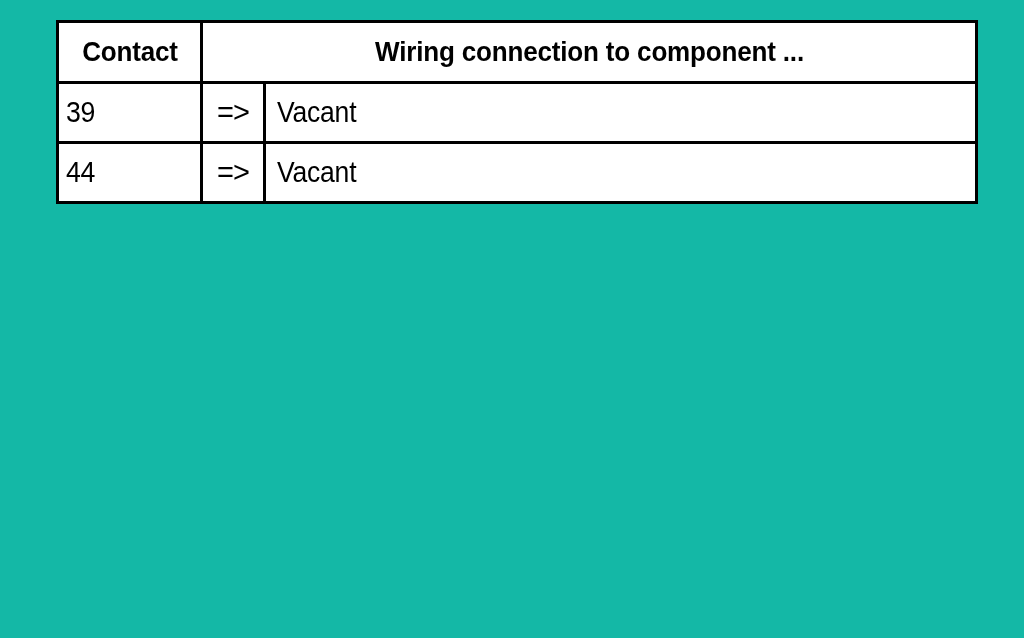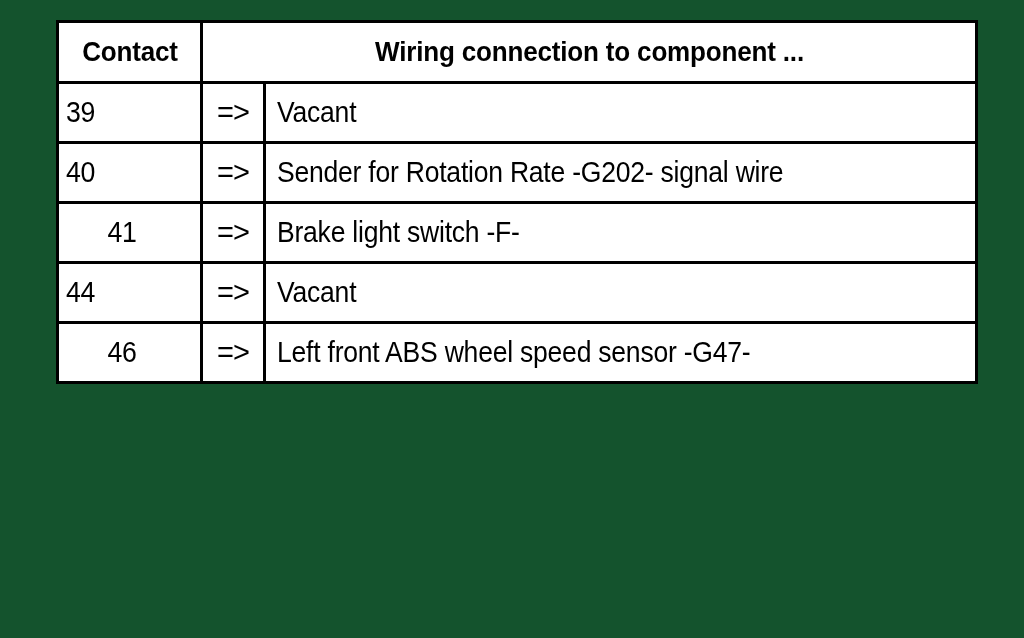--- a/index.html
+++ b/index.html
@@ -13,21 +13,21 @@
     height: 638px;
     overflow: hidden;
     font-family: "Liberation Sans", "DejaVu Sans", sans-serif;
     color: #000000;
   }
 
   #page {
     position: relative;
     width: 1024px;
     height: 638px;
-    background: #14532d;
+    background: #14b8a6;
   }
 
   
   .wiring-table {
     position: absolute;
     left: 56px;
     top: 20px;
     width: 919px;
     border-collapse: collapse;
     table-layout: fixed;
@@ -132,42 +132,21 @@
     <tbody id="table-body">
         <tr class="data-row">
           <td class="cell-contact align-left">
             <span class="num">39</span>
           </td>
           <td class="cell-arrow">=&gt;</td>
           <td class="cell-desc"><span class="txt">Vacant</span></td>
         </tr>
         <tr class="data-row">
           <td class="cell-contact align-left">
-            <span class="num">40</span>
-          </td>
-          <td class="cell-arrow">=&gt;</td>
-          <td class="cell-desc"><span class="txt">Sender for Rotation Rate -G202- signal wire</span></td>
-        </tr>
-        <tr class="data-row">
-          <td class="cell-contact align-center">
-            <span class="num">41</span>
-          </td>
-          <td class="cell-arrow">=&gt;</td>
-          <td class="cell-desc"><span class="txt">Brake light switch -F-</span></td>
-        </tr>
-        <tr class="data-row">
-          <td class="cell-contact align-left">
             <span class="num">44</span>
           </td>
           <td class="cell-arrow">=&gt;</td>
           <td class="cell-desc"><span class="txt">Vacant</span></td>
-        </tr>
-        <tr class="data-row">
-          <td class="cell-contact align-center">
-            <span class="num">46</span>
-          </td>
-          <td class="cell-arrow">=&gt;</td>
-          <td class="cell-desc"><span class="txt">Left front ABS wheel speed sensor -G47-</span></td>
         </tr>
       </tbody>
   </table>
 
 </div>
 
 </body></html>

